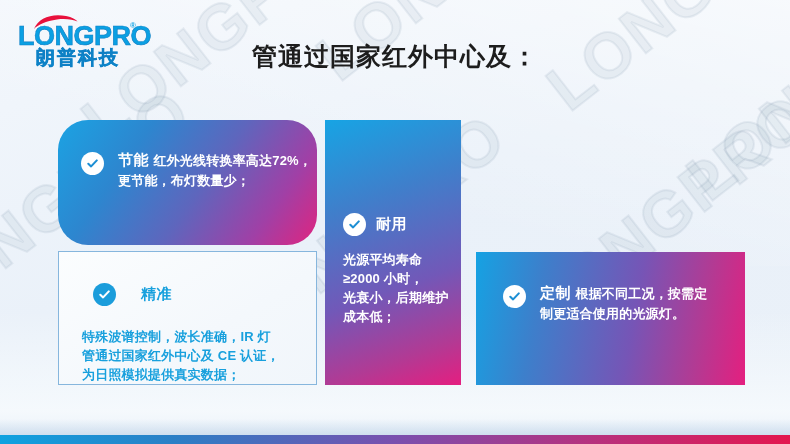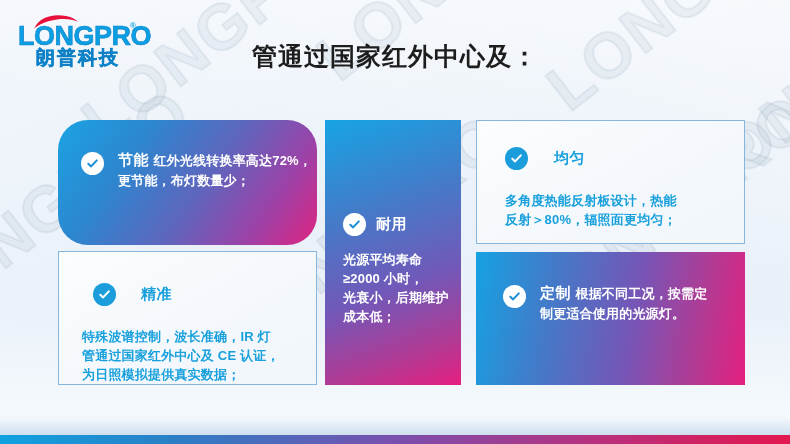--- a/index.html
+++ b/index.html
@@ -323,36 +323,20 @@
           <span class="card-head">耐用</span>
         </span>
         <span class="card-body">光源平均寿命
 ≥2000 小时，
 光衰小，后期维护
 成本低；</span>
       </div>
     </div>
   </div>
 
-  <div class="card light" id="card-uniform">
-    <div class="card-inner">
-      <div class="card-row on-light-text">
-        <span class="stacked-head">
-          <span class="check on-light">
-            <svg width="13" height="13" viewBox="0 0 13 13" fill="none" stroke-width="2.1" stroke-linecap="round" stroke-linejoin="round">
-                <path d="M2.3 6.8 L5.1 9.4 L10.8 3.4"></path>
-              </svg>
-          </span>
-          <span class="card-head">均匀</span>
-        </span>
-        <span class="card-body">多角度热能反射板设计，热能
-反射＞80%，辐照面更均匀；</span>
-      </div>
-    </div>
-  </div>
 
   <div class="card grad-c" id="card-custom">
     <div class="card-inner">
       <div class="card-row on-dark-text">
         <span class="check on-dark">
           <svg width="13" height="13" viewBox="0 0 13 13" fill="none" stroke-width="2.1" stroke-linecap="round" stroke-linejoin="round">
               <path d="M2.3 6.8 L5.1 9.4 L10.8 3.4"></path>
             </svg>
         </span>
         <span class="card-text">

